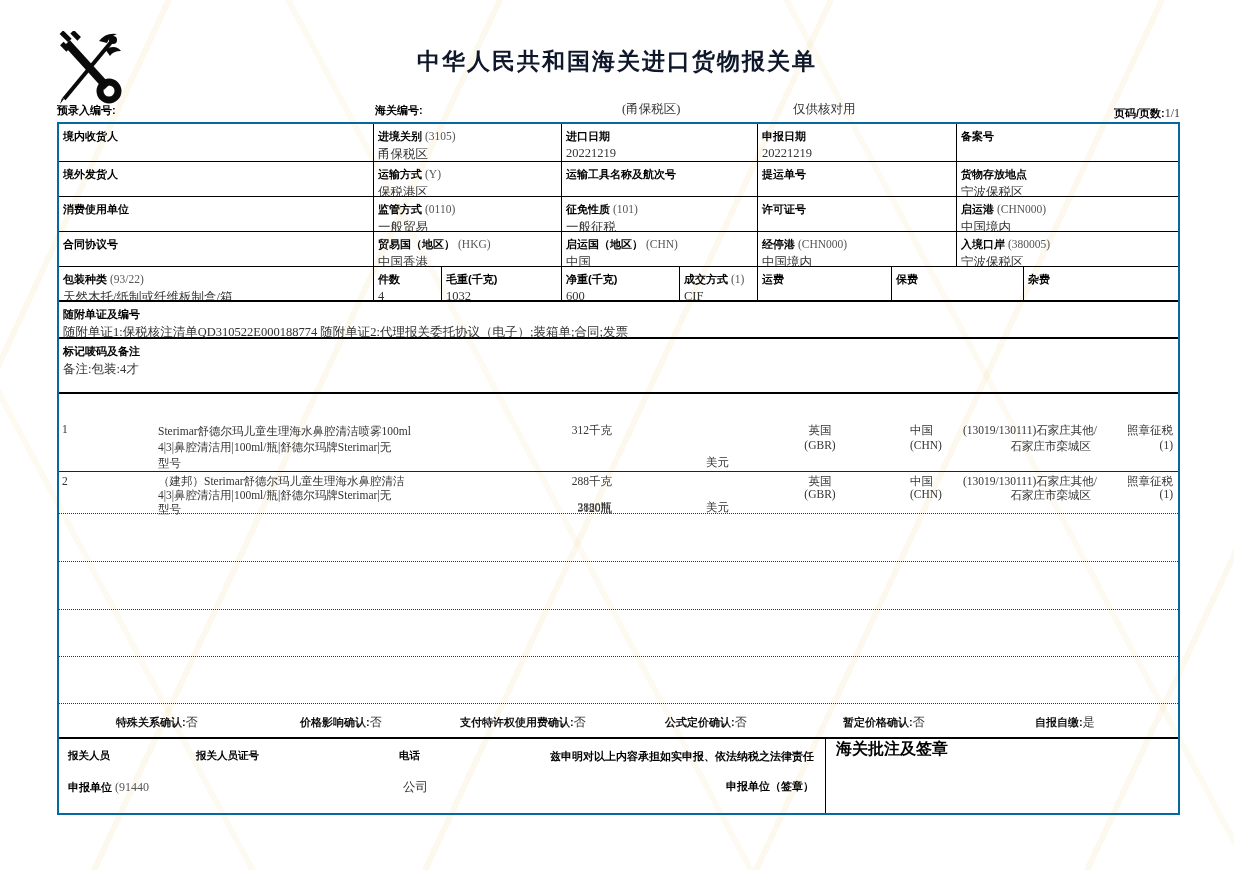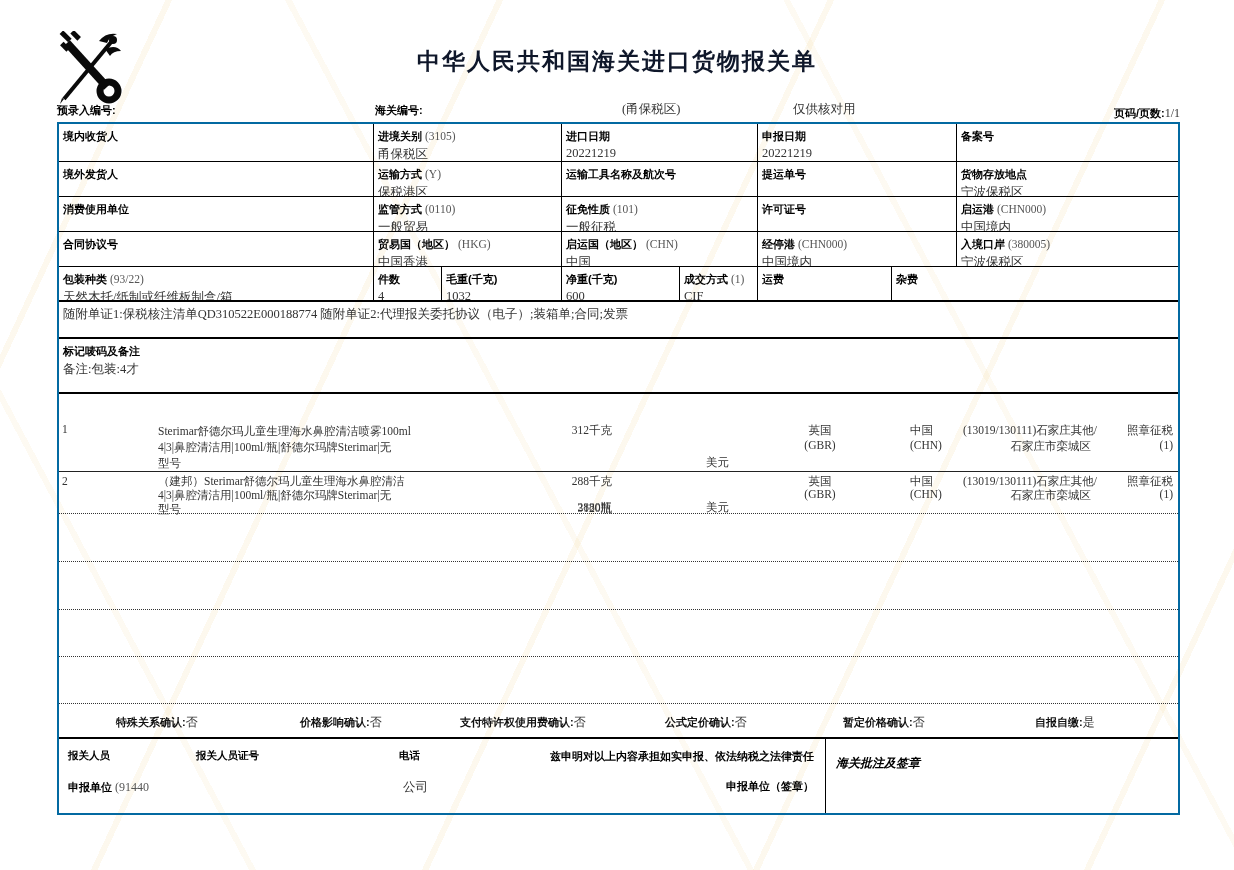--- a/index.html
+++ b/index.html
@@ -190,26 +190,31 @@
         </div>
       <div class="cell">
           <div><span class="lb">成交方式</span><span class="cd">(1)</span></div>
           <div class="cv">CIF</div>
         </div>
       <div class="cell">
           <div><span class="lb">运费</span></div>
           <div class="cv"></div>
         </div>
       <div class="cell">
+          <div><span class="lb">保费</span></div>
+          <div class="cv"></div>
+        </div>
+      <div class="cell">
           <div><span class="lb">杂费</span></div>
           <div class="cv"></div>
         </div>
     </div>
 
     <div class="row rdocs">
+      <div><span class="lb">随附单证及编号</span></div>
       <div class="cv">随附单证1:保税核注清单QD310522E000188774 随附单证2:代理报关委托协议（电子）;装箱单;合同;发票</div>
     </div>
 
     <div class="row rmarks">
       <div><span class="lb">标记唛码及备注</span></div>
       <div class="cv">备注:包装:4才</div>
     </div>
 
 
     <div class="row item1">
@@ -276,17 +281,17 @@
 
     <div class="row rfoot">
       <span class="fi lb" style="left:9px;top:10px;font-size:10.5px;">报关人员</span>
       <span class="fi lb" style="left:137px;top:10px;font-size:10.5px;">报关人员证号</span>
       <span class="fi lb" style="left:340px;top:10px;font-size:10.5px;">电话</span>
       <span class="fi lb" style="left:400px;width:355px;top:10px;text-align:right;font-size:11px;">兹申明对以上内容承担如实申报、依法纳税之法律责任</span>
       <span class="fi" style="left:9px;top:38px;"><span class="lb">申报单位</span><span class="cd" style="font-size:12px;">(91440</span></span>
       <span class="fi ser" style="left:344px;top:40px;font-size:12.5px;">公司</span>
       <span class="fi lb" style="left:400px;width:355px;top:40px;text-align:right;font-size:11px;">申报单位（签章）</span>
       <span class="fdiv"></span>
-      <span class="fi lb" style="left:777px;top:16px;font-size:12px;font-style:italic;">海关批注及签章</span>
+      <span class="fi lb" style="left:777px;top:0;font-size:16px;">海关批注及签章</span>
     </div>
 
   </div>
 </div>
 
 </body></html>

